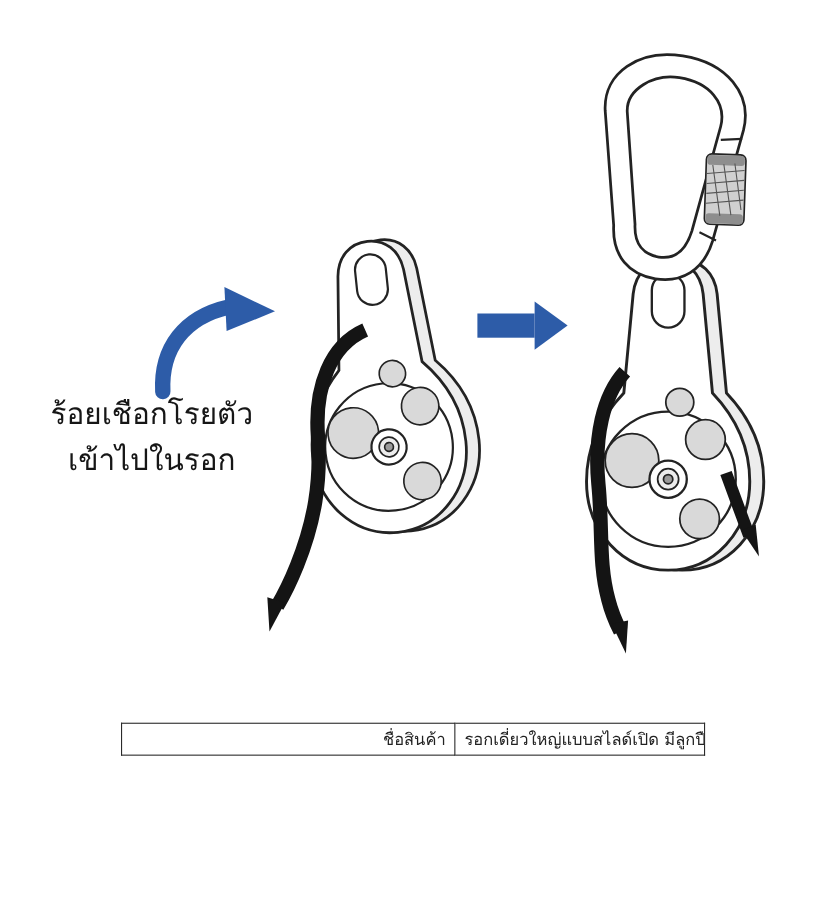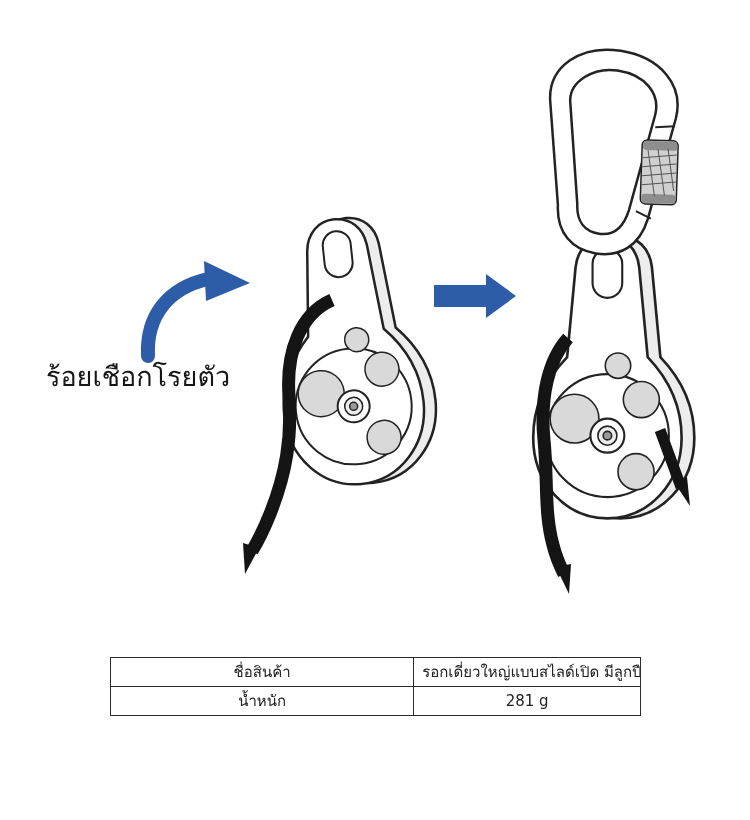--- a/index.html
+++ b/index.html
@@ -21,21 +21,21 @@
   
   .spec-table{
     position:absolute;left:110px;top:657px;width:531px;
     border-collapse:collapse;font-size:15px;color:#222;
     table-layout:fixed;
   }
   .spec-table td{
     border:1px solid var(--table-border,#2b2b2b);
     padding:2px 8px;height:23px;overflow:hidden;white-space:nowrap;
   }
-  td.label{width:54%;text-align:center;}
+  td.label{width:54%;text-align:right;}
   td.value{text-align:center;}
 
   
   .plate-back{fill:#ededed;stroke:var(--ink,#222);stroke-width:2.5;}
   .plate-front{fill:#ffffff;stroke:var(--ink,#222);stroke-width:2.5;}
   .hole{fill:#ffffff;stroke:var(--ink,#222);stroke-width:2;}
   .outline-only{fill:none;stroke:var(--ink,#222);stroke-width:2;}
   .shade-fill{fill:var(--shade,#d9d9d9);stroke:var(--ink,#222);stroke-width:1.5;}
   .hub-outer{fill:#ffffff;stroke:var(--ink,#222);stroke-width:2;}
   .hub-mid{fill:#ececec;stroke:var(--ink,#222);stroke-width:1.5;}
@@ -112,28 +112,25 @@
     <g>
       <path class="rope" stroke-width="13" d="M568,338 C548,360 540,398 544,440 C548,480 544,512 553,545 C556,557 560,566 564,574"></path>
       <polygon class="rope-tip" points="556,567 571,564 569,594"></polygon>
       <path class="rope" stroke-width="11" d="M660,430 C668,452 674,468 681,487"></path>
       <polygon class="rope-tip" points="674,482 687,477 690,506"></polygon>
     </g>
   </svg>
 
   <div class="instruction">
     <div>ร้อยเชือกโรยตัว</div>
+    <div>เข้าไปในรอก</div>
   </div>
 
   <table class="spec-table">
     <tbody>
       <tr>
         <td class="label">ชื่อสินค้า</td>
         <td class="value">รอกเดี่ยวใหญ่แบบสไลด์เปิด มีลูกปืน</td>
       </tr>
-      <tr>
-        <td class="label">น้ำหนัก</td>
-        <td class="value">281 g</td>
-      </tr>
     </tbody>
   </table>
 
 </div>
 
 </body></html>

